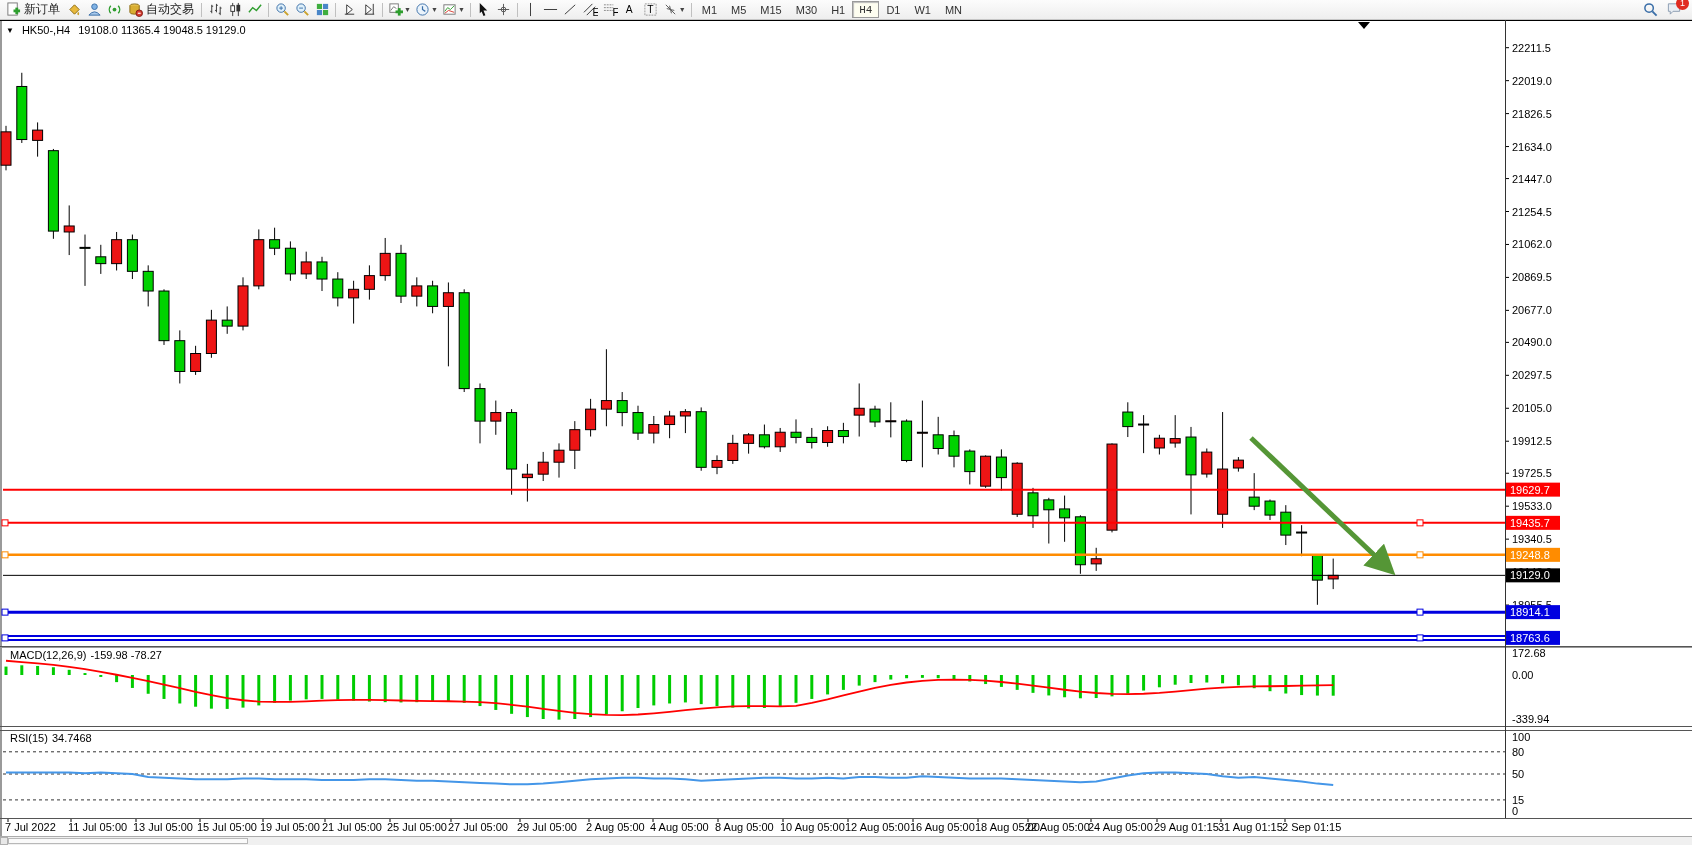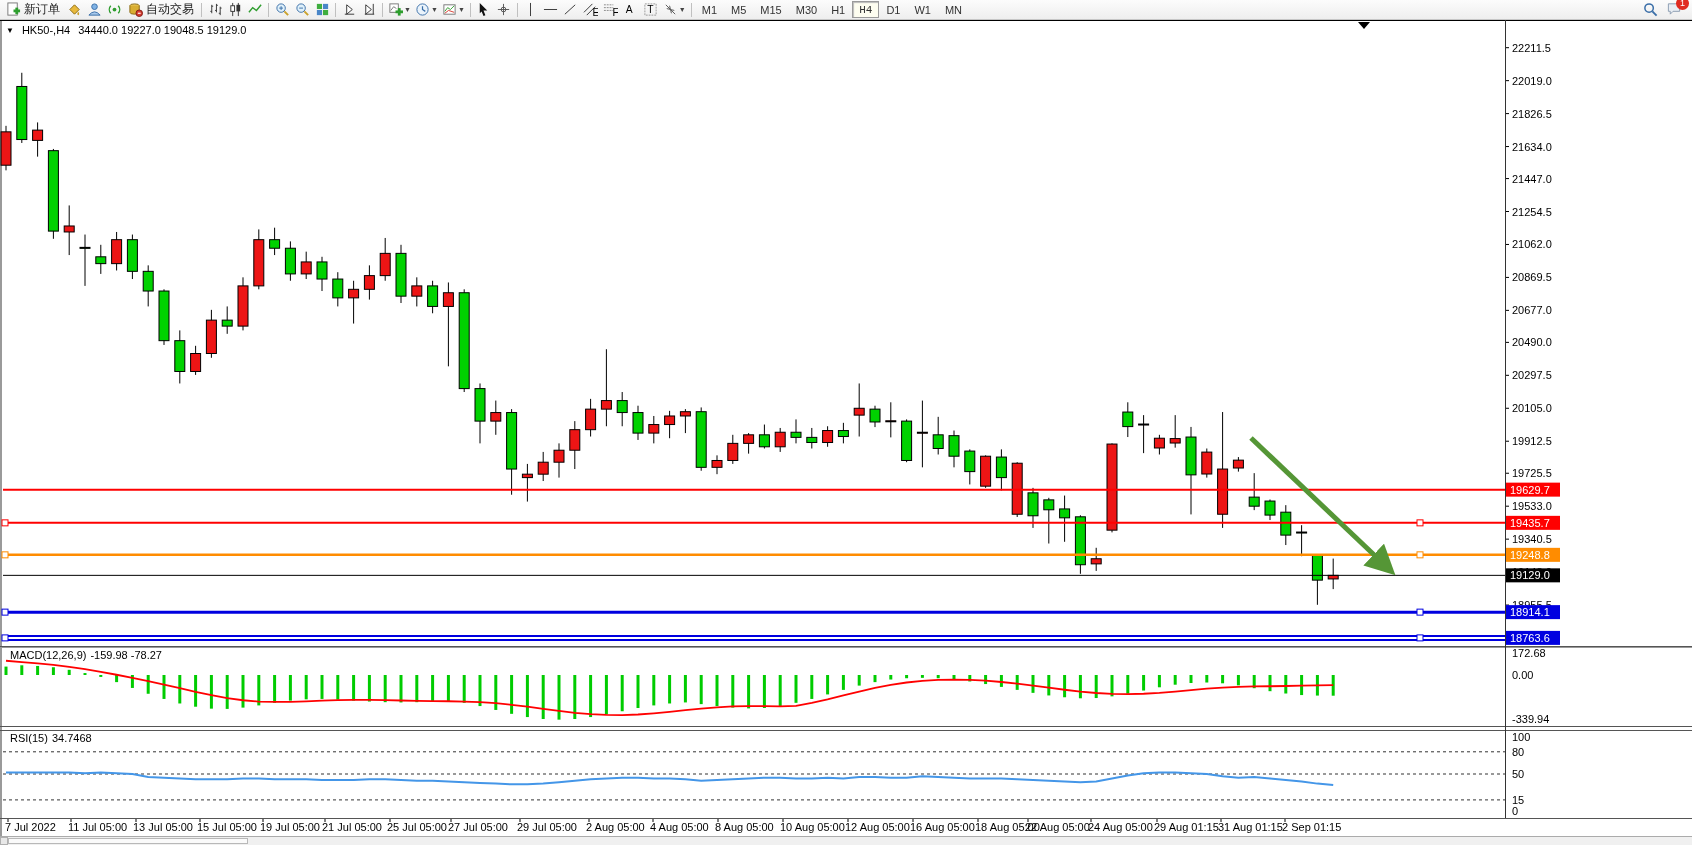--- a/index.html
+++ b/index.html
@@ -231,21 +231,21 @@
         </svg>
       <div class="badge">1</div>
     </div>
   </div>
 </div>
 
 <div class="chart-window">
   <div class="title-row">
     <span class="tri">▼</span>
     <span>HK50-,H4</span>
-    <span>34440.0 19227.0 19048.5 19129.0</span>
+    <span>19108.0 11365.4 19048.5 19129.0</span>
   </div>
 </div>
 
 <svg class="canvas" id="chart-canvas" width="1692" height="845">
   <defs>
     <marker id="arrowhead" markerWidth="7" markerHeight="7" refX="4.5" refY="3" orient="auto">
       <path d="M0,0 L6,3 L0,6 Z" fill="#559636"></path>
     </marker>
   </defs>
   <g id="layer-grid">

